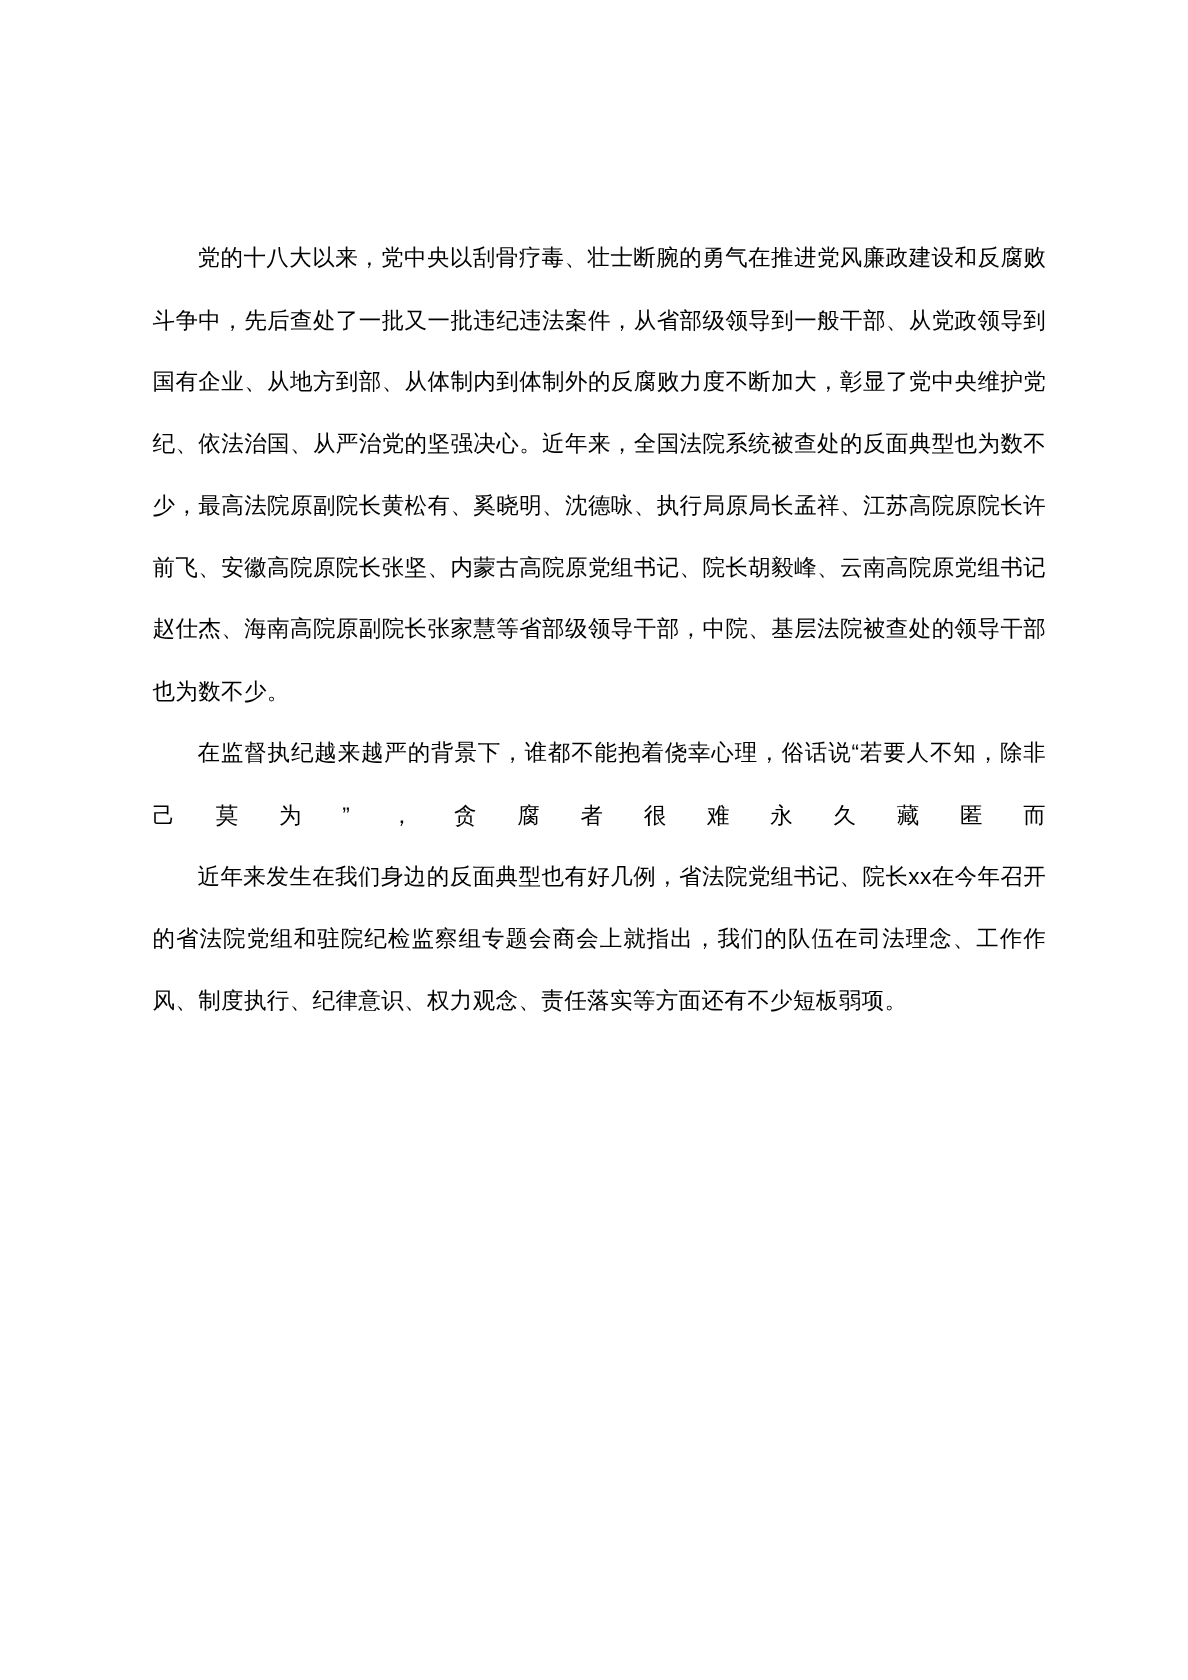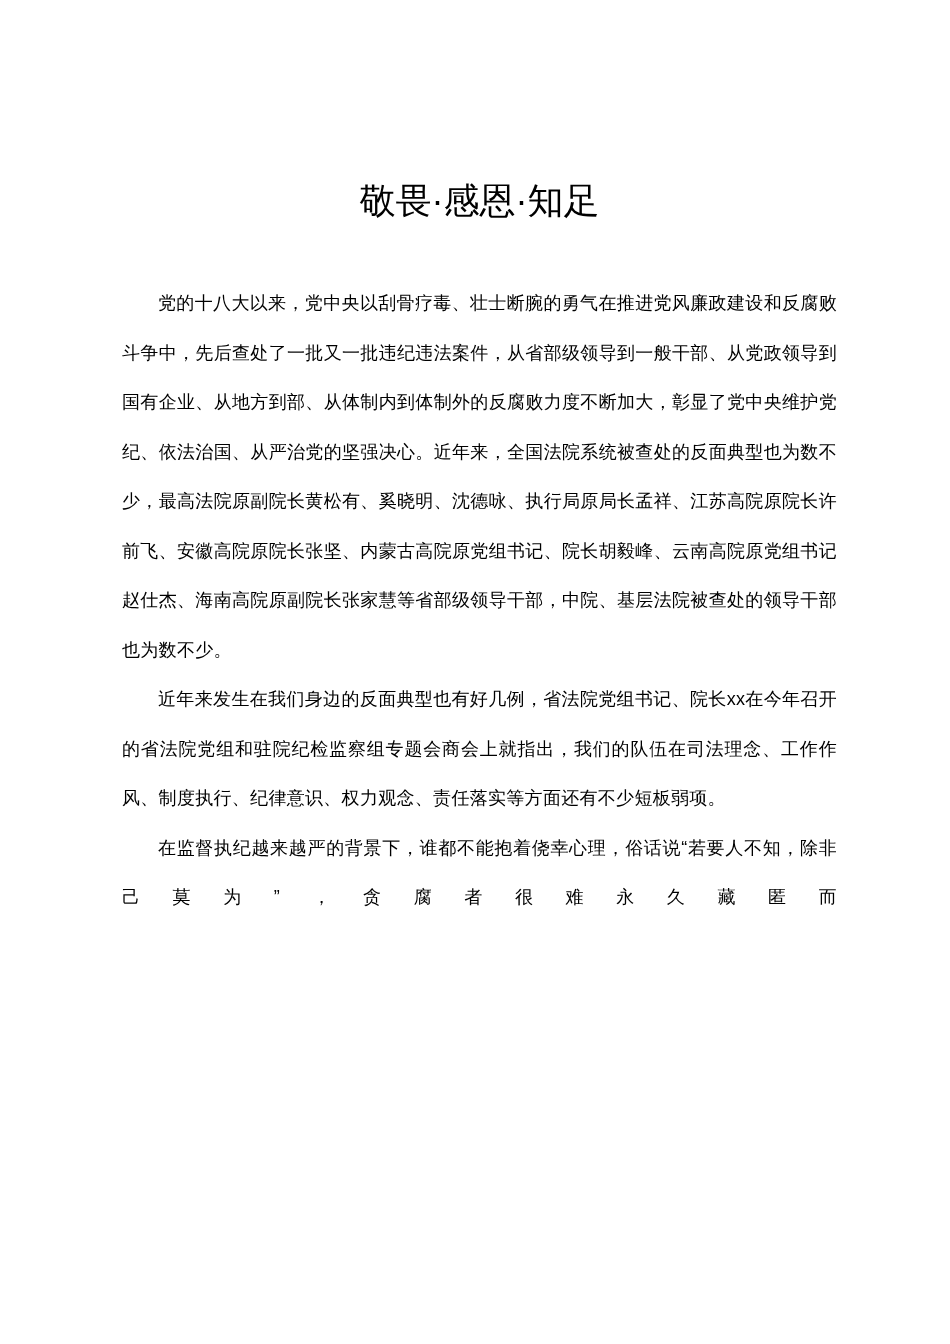--- a/index.html
+++ b/index.html
@@ -40,20 +40,19 @@
   }
   
   .para.continues {
     text-align-last: justify;
   }
 </style>
 </head>
 <body>
 
 <div class="page">
-  <h1 class="doc-title">敬畏·感恩·知足</h1>
 
   <p class="para">党的十八大以来，党中央以刮骨疗毒、壮士断腕的勇气在推进党风廉政建设和反腐败斗争中，先后查处了一批又一批违纪违法案件，从省部级领导到一般干部、从党政领导到国有企业、从地方到部、从体制内到体制外的反腐败力度不断加大，彰显了党中央维护党纪、依法治国、从严治党的坚强决心。近年来，全国法院系统被查处的反面典型也为数不少，最高法院原副院长黄松有、奚晓明、沈德咏、执行局原局长孟祥、江苏高院原院长许前飞、安徽高院原院长张坚、内蒙古高院原党组书记、院长胡毅峰、云南高院原党组书记赵仕杰、海南高院原副院长张家慧等省部级领导干部，中院、基层法院被查处的领导干部也为数不少。</p>
 
+  <p class="para continues">在监督执纪越来越严的背景下，谁都不能抱着侥幸心理，俗话说“若要人不知，除非己莫为”，贪腐者很难永久藏匿而</p>
+
   <p class="para">近年来发生在我们身边的反面典型也有好几例，省法院党组书记、院长xx在今年召开的省法院党组和驻院纪检监察组专题会商会上就指出，我们的队伍在司法理念、工作作风、制度执行、纪律意识、权力观念、责任落实等方面还有不少短板弱项。</p>
-
-  <p class="para continues">在监督执纪越来越严的背景下，谁都不能抱着侥幸心理，俗话说“若要人不知，除非己莫为”，贪腐者很难永久藏匿而</p>
 </div>
 
 </body></html>

